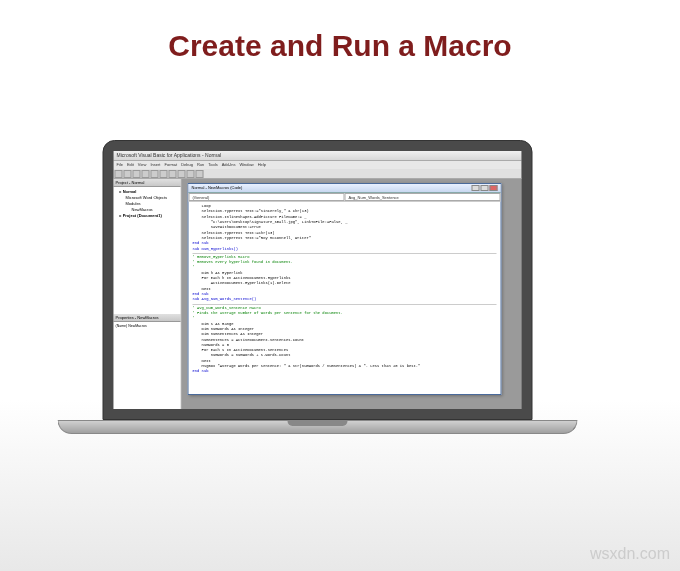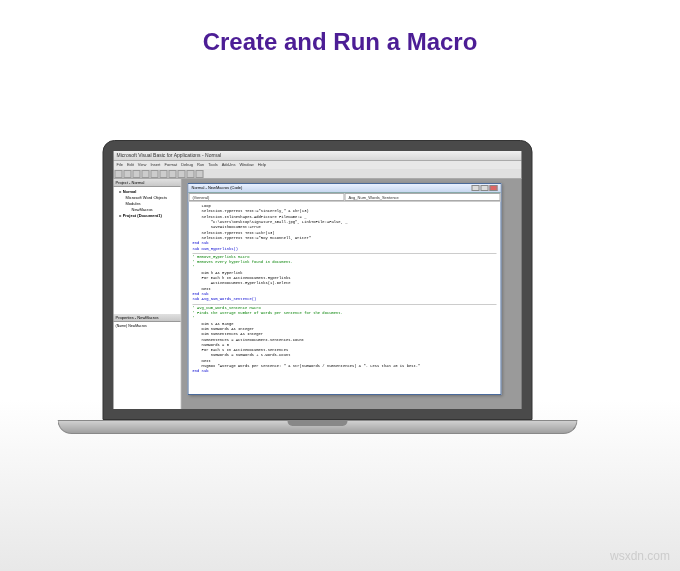--- a/index.html
+++ b/index.html
@@ -7,23 +7,23 @@
       width: 680px;
       height: 571px;
       background: linear-gradient(to bottom, #ffffff 0%, #ffffff 70%, #e8e8e8 100%);
       font-family: Arial, sans-serif;
       position: relative;
       overflow: hidden;
     }
     .heading {
       text-align: center;
       padding-top: 25px;
-      font-size: 24px;
+      font-size: 30px;
       font-weight: 900;
-      color: #4c1d95;
+      color: #7f1d1d;
       line-height: 1.4;
       font-family: 'Arial Black', Arial, sans-serif;
     }
     .laptop {
       position: absolute;
       left: 50%;
       transform: translateX(-50%);
       top: 140px;
     }
     .screen-bezel {
@@ -174,21 +174,21 @@
       height: calc(100% - 18px);
     }
     .code-line { white-space: pre; }
     .kw { color: #0000d0; }
     .comment { color: #008000; }
     .sep { border-top: 0.5px solid #ccc; margin: 1px 0; }
     .watermark {
       position: absolute;
       bottom: 8px;
       right: 10px;
-      font-size: 12px;
+      font-size: 16px;
       color: #ccc;
     }
   </style>
 </head>
 <body>
 
 <div class="heading">
   <span>Create and Run a Macro</span><br>
 </div>
 

